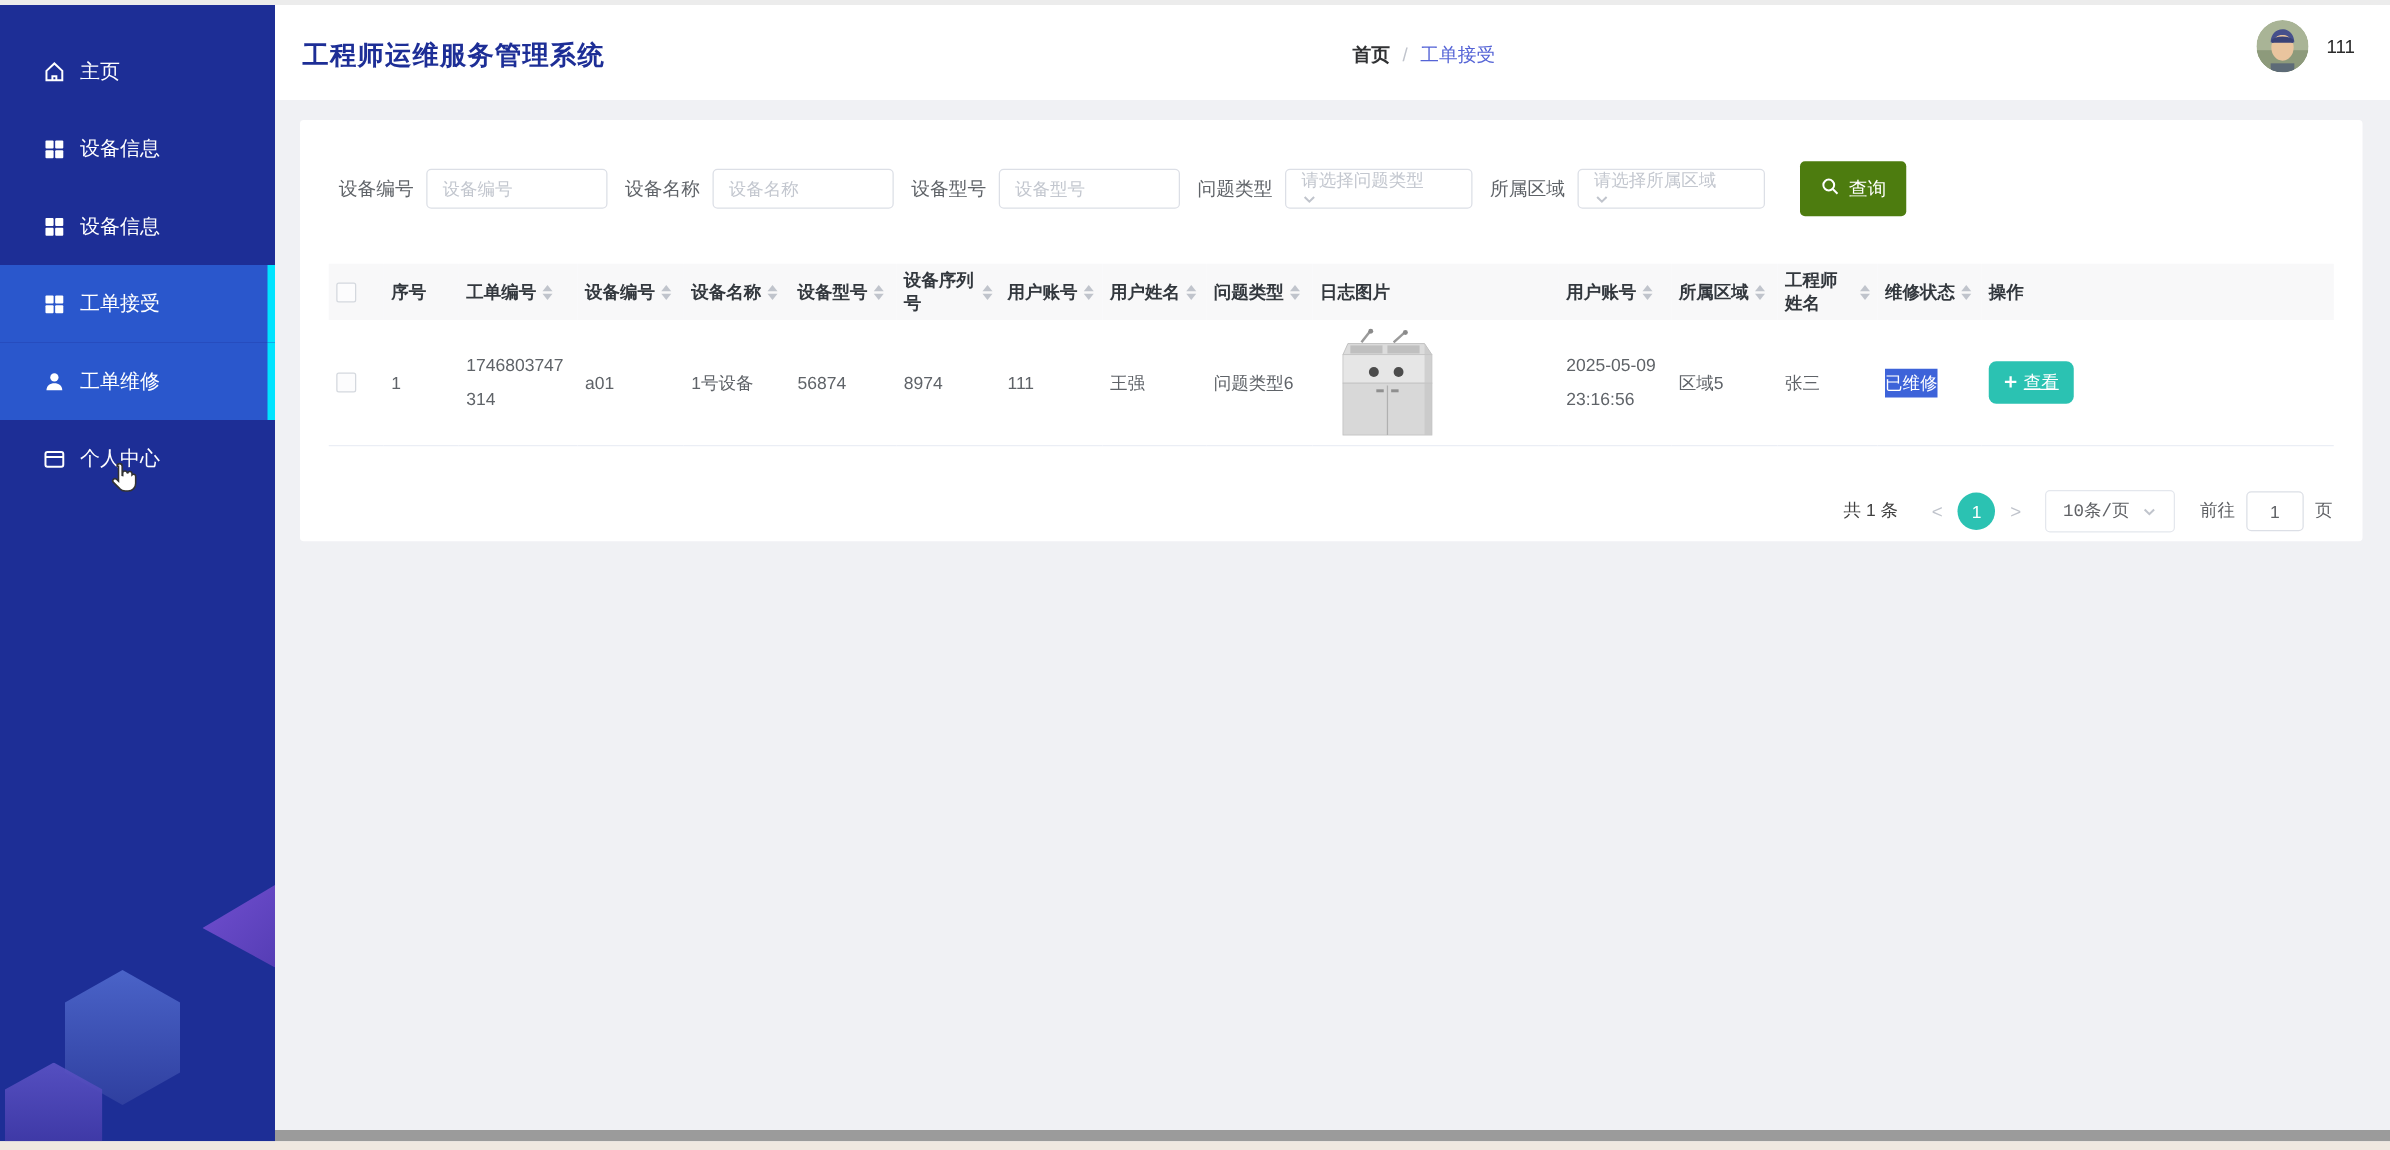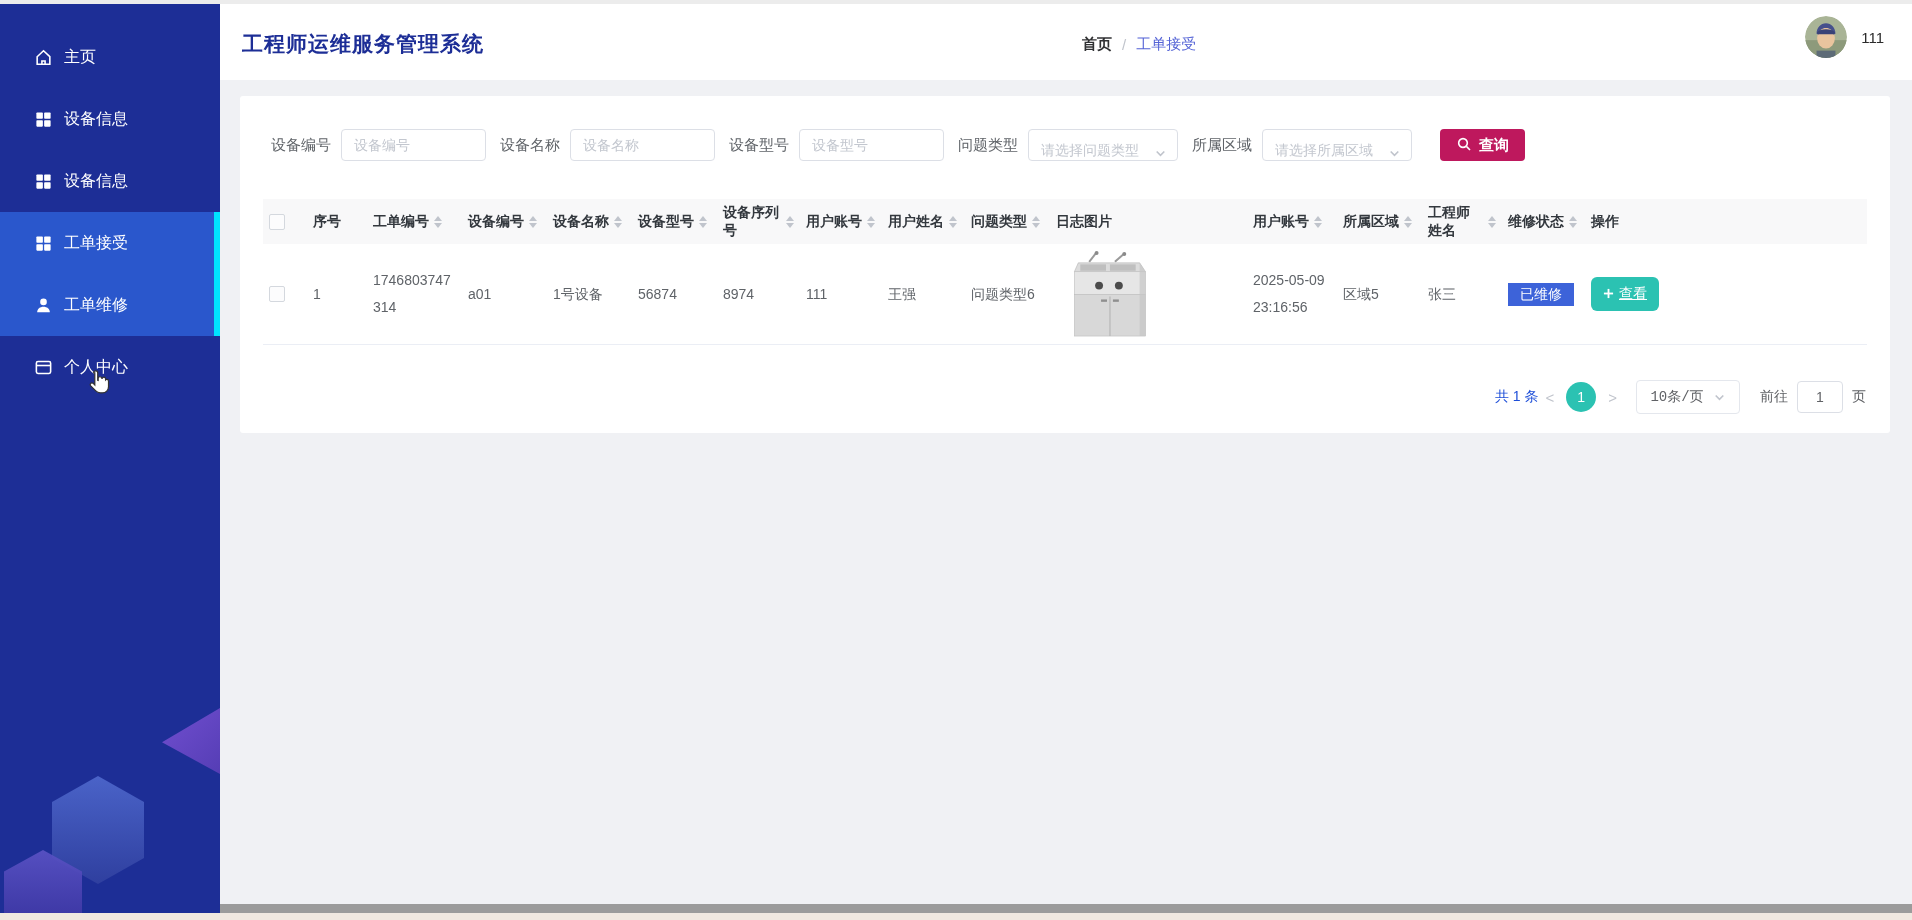--- a/index.html
+++ b/index.html
@@ -35,44 +35,44 @@
   .avatar svg{width:42px;height:42px;display:block;}
   .username{font-size:15px;color:#2b2b2b;}
   
   .content-card{position:absolute;left:20px;top:92px;width:1650px;height:337px;background:#fff;border-radius:3px;}
   .filter-bar{display:flex;align-items:center;padding:33px 0 0 31px;}
   #filter-groups{display:flex;align-items:center;}
   .f-group{display:flex;align-items:center;margin-right:14px;}
   .f-label{font-size:15px;color:#5f6368;margin-right:10px;white-space:nowrap;}
   .f-input{width:145px;height:32px;border:1px solid #dcdfe6;border-radius:4px;padding:0 12px;font-size:14px;color:#606266;box-sizing:border-box;outline:none;background:#fff;}
   .f-input::placeholder{color:#c3c7cf;}
-  .f-select{width:150px;height:32px;border:1px solid #dcdfe6;border-radius:4px;display:flex;align-items:flex-end;justify-content:space-between;padding:0 10px 0 12px;box-sizing:border-box;background:#fff;cursor:pointer;}
+  .f-select{width:150px;height:32px;border:1px solid #dcdfe6;border-radius:4px;display:flex;align-items:flex-start;justify-content:space-between;padding:0 10px 0 12px;box-sizing:border-box;background:#fff;cursor:pointer;flex-direction:column;}
   .f-select .ph{font-size:14px;color:#c3c7cf;white-space:nowrap;overflow:hidden;}
   .chev{display:flex;}
   .chev svg{width:13px;height:13px;}
-  .btn-search{margin-left:14px;height:32px;padding:0 16px;background:#be185d;border:none;border-radius:4px;color:#fff;font-size:15px;display:flex;align-items:center;gap:7px;cursor:pointer;font-weight:bold;}
+  .btn-search{margin-left:14px;height:44px;padding:0 16px;background:#4d7c0f;border:none;border-radius:4px;color:#fff;font-size:15px;display:flex;align-items:center;gap:7px;cursor:pointer;}
   .btn-search svg{width:16px;height:16px;}
   
   .table-wrap{margin:38px 23px 0;}
   table{width:100%;border-collapse:collapse;table-layout:fixed;}
   thead th{background:#f8f8f9;height:45px;font-size:14px;color:#33383e;font-weight:bold;text-align:left;padding:0 6px;}
   .th-inner{display:flex;align-items:center;gap:5px;}
   tbody td{height:100px;border-bottom:1px solid #ebeef5;font-size:14px;color:#5f6368;padding:0 6px;vertical-align:middle;word-break:break-all;line-height:1.9;}
   .cb{width:14px;height:14px;border:1px solid #d4d8de;border-radius:2px;background:#fcfcfd;cursor:pointer;}
   .caret{display:inline-flex;flex-direction:column;gap:2px;cursor:pointer;}
   .caret i{width:0;height:0;border-left:4px solid transparent;border-right:4px solid transparent;display:block;}
   .caret .up{border-bottom:5px solid #c0c4cc;}
   .caret .down{border-top:5px solid #c0c4cc;}
-  .badge{display:inline-block;background:#3d63d9;color:#fff;padding:2px 12px;font-size:14px;line-height:1.35;}
+  .badge{display:inline-block;background:#3d63d9;color:#fff;padding:2px 0;font-size:14px;line-height:1.35;}
   .btn-view{background:#2bc2b2;border:none;border-radius:6px;color:#fff;font-size:14px;padding:8px 12px;display:inline-flex;align-items:center;gap:5px;cursor:pointer;text-decoration:underline;}
   .btn-view svg{width:11px;height:11px;}
   .img-wrap svg{width:100px;height:91px;display:block;}
   
   .pagination{display:flex;align-items:center;justify-content:flex-end;margin:35px 24px 0 0;}
-  .pg-total{font-size:14px;color:#1d4ed8;}
+  .pg-total{font-size:14px;color:#404040;margin-right:20px;}
   .pg-arrow{color:#c0c4cc;font-size:15px;padding:0 7px;cursor:pointer;user-select:none;}
   .pg-page{width:30px;height:30px;border-radius:50%;background:#2bc2b2;color:#fff;display:flex;align-items:center;justify-content:center;font-size:14px;margin:0 5px;cursor:pointer;}
   .pg-size{width:102px;height:32px;border:1px solid #e4e7ed;border-radius:4px;display:flex;align-items:center;justify-content:center;gap:9px;font-size:14px;color:#606266;margin:0 20px 0 12px;cursor:pointer;background:#fff;font-family:Liberation Mono, monospace;}
   .pg-goto{font-size:14px;color:#606266;display:flex;align-items:center;gap:9px;}
   .pg-input{width:46px;height:32px;border:1px solid #dcdfe6;border-radius:4px;text-align:center;font-size:14px;color:#606266;box-sizing:border-box;outline:none;}
   .h-scrollbar{position:absolute;left:220px;right:0;bottom:7px;height:9px;background:#9b9b9b;z-index:5;cursor:pointer;}
 </style>
 </head>
 <body>
 

